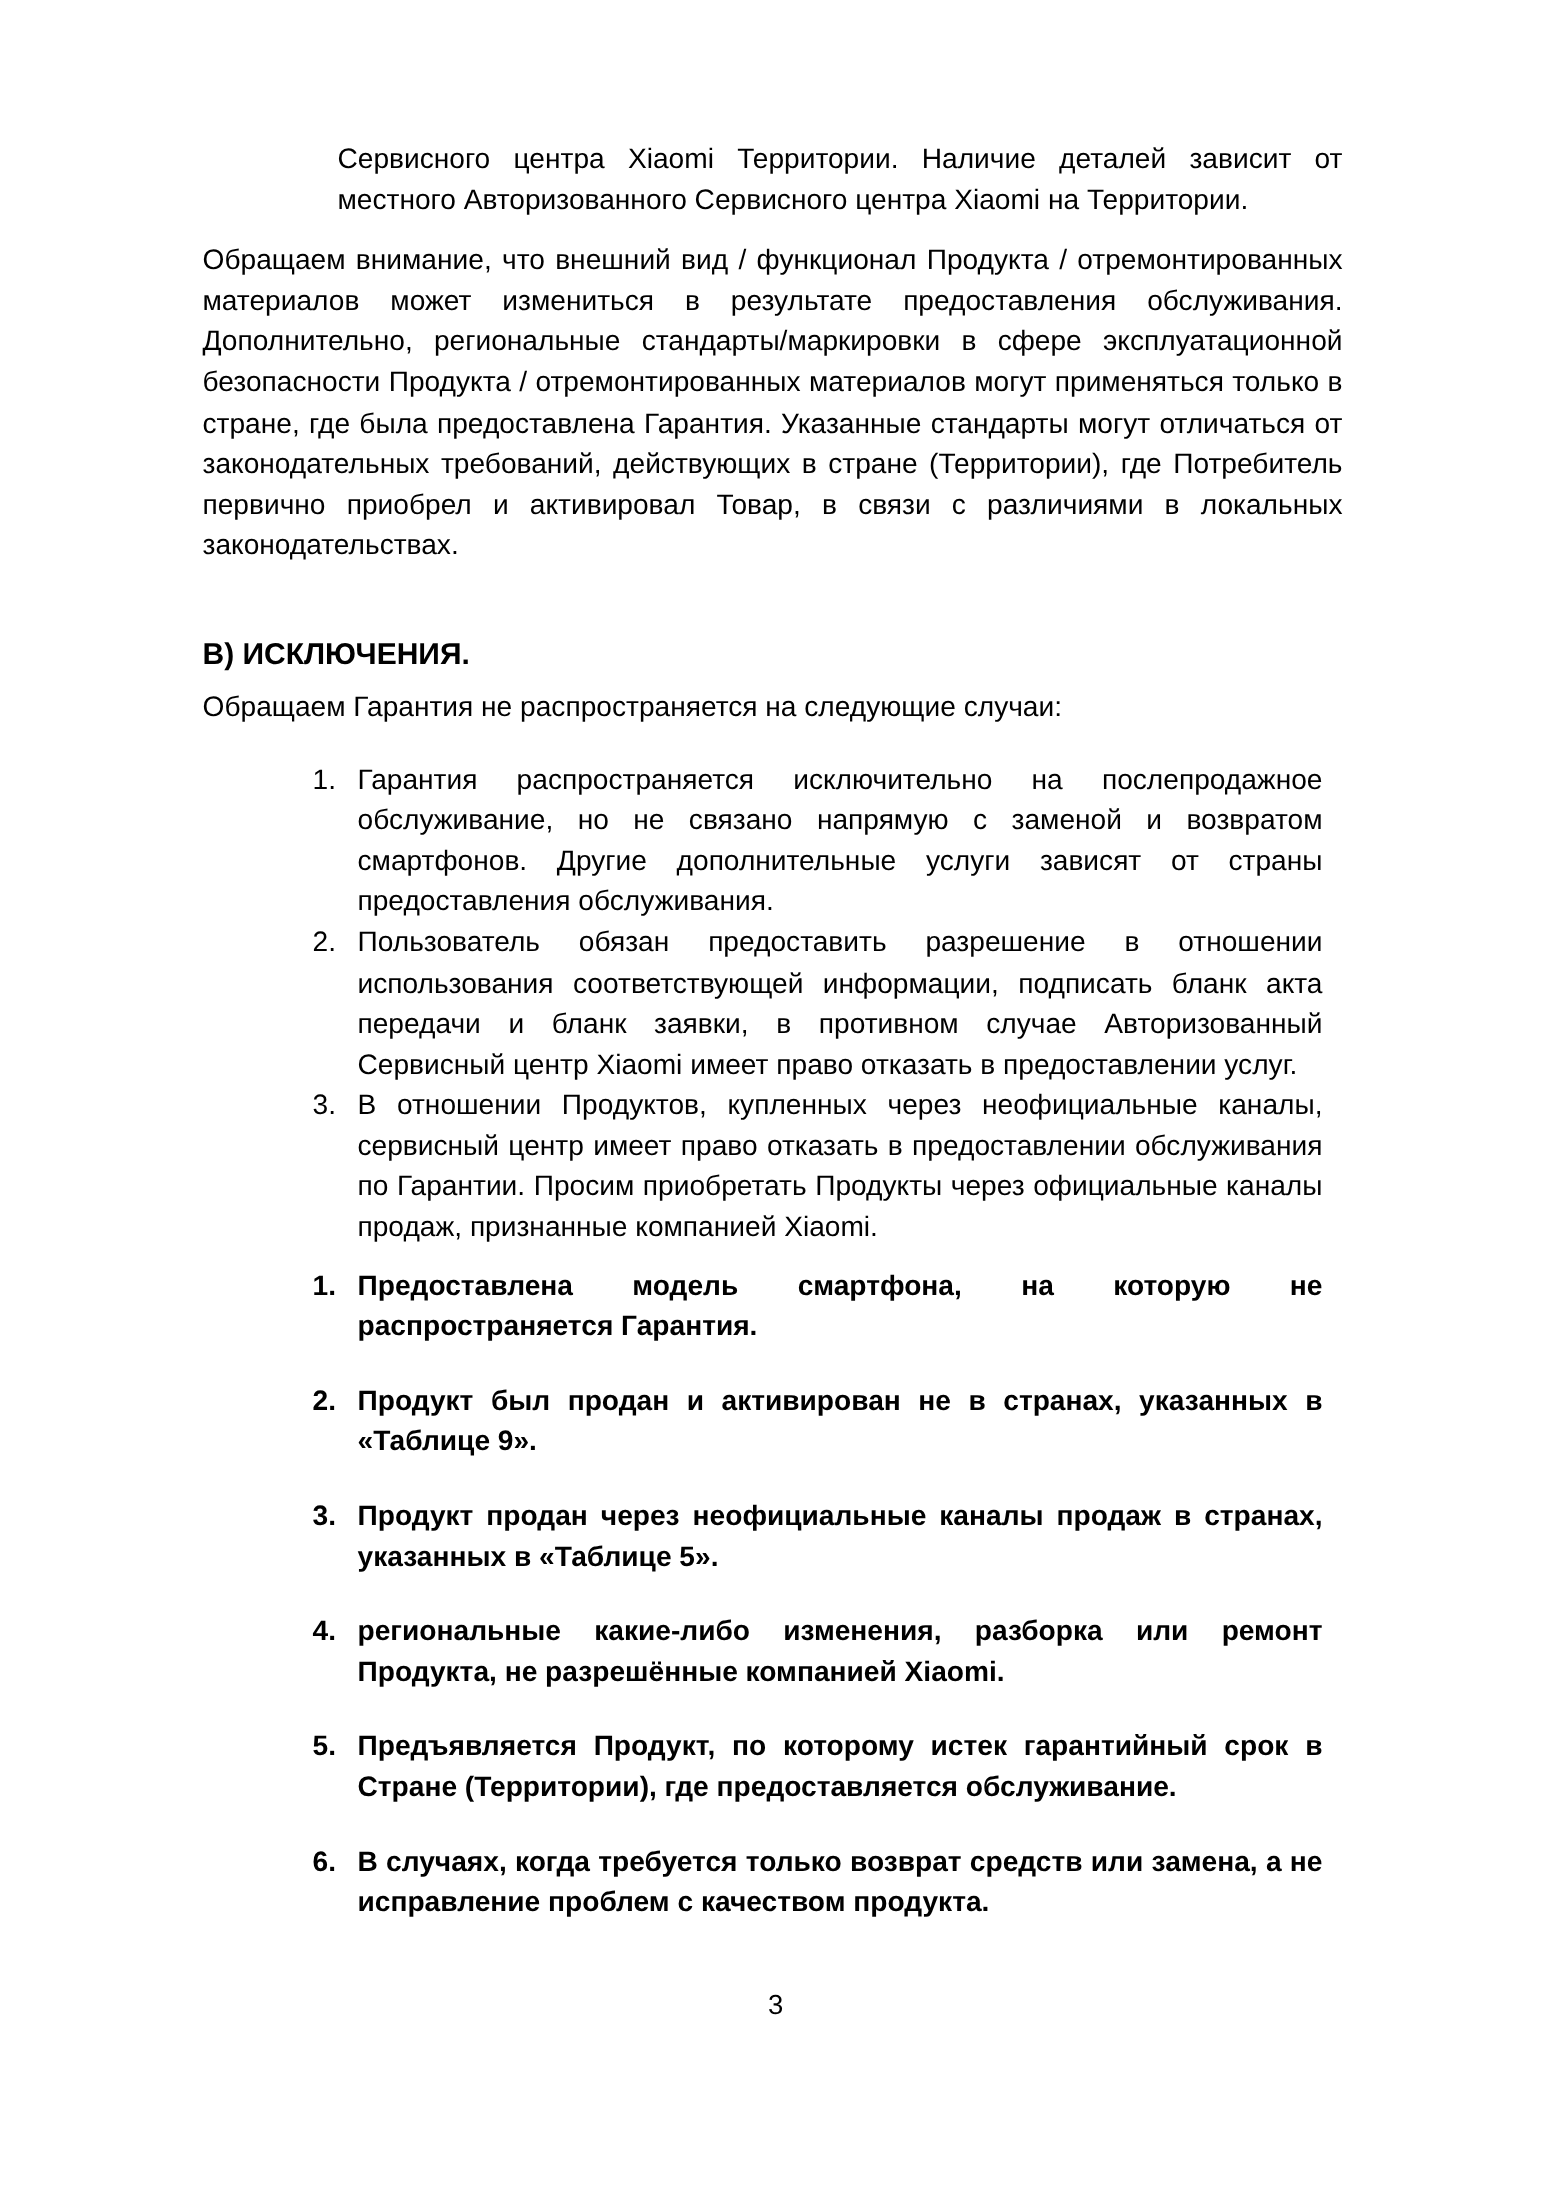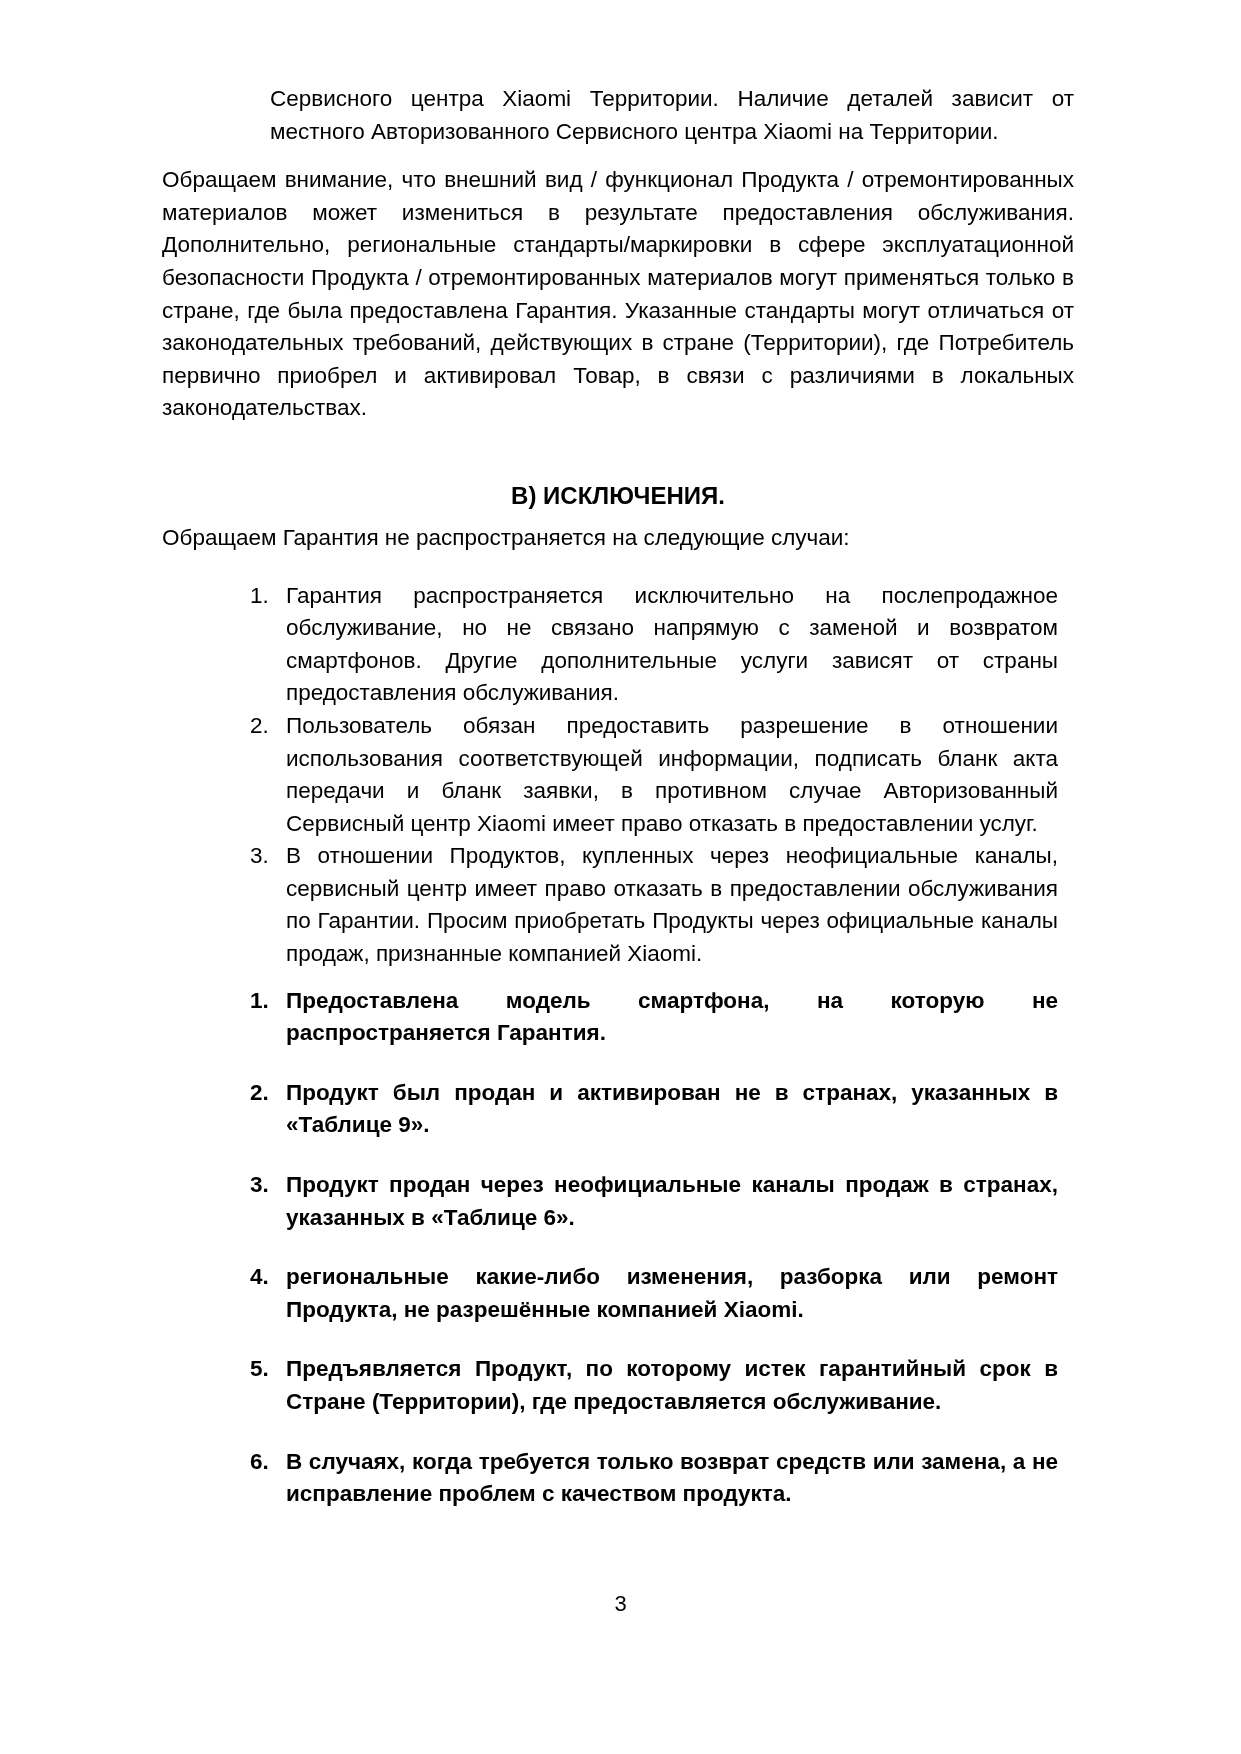--- a/index.html
+++ b/index.html
@@ -7,40 +7,40 @@
     padding: 0;
     background: #ffffff;
   }
   .page {
     position: relative;
     width: 1241px;
     height: 1683px;
     margin: 0 auto;
     background: #ffffff;
     box-sizing: border-box;
-    padding: 83px 167px 0 162px;
+    padding: 111px 167px 0 162px;
     font-family: "Liberation Sans", "DejaVu Sans", sans-serif;
     font-size: 22.5px;
     line-height: 32.6px;
     color: #000000;
     text-align: justify;
     overflow: hidden;
   }
   .para {
     margin: 0 0 16px 0;
   }
   .para.indented {
     margin-left: 108px;
   }
   .section-heading {
     font-size: 24px;
     font-weight: bold;
     line-height: 34px;
     margin: 54px 0 9px 0;
-    text-align: center;
+    text-align: left;
   }
   ol.doc-list {
     list-style: none;
     counter-reset: n;
     margin: 16px;
     padding: 0;
   }
   ol.doc-list > li {
     counter-increment: n;
     position: relative;
@@ -98,21 +98,21 @@
   <ol class="doc-list list-tight">
     <li>Гарантия распространяется исключительно на послепродажное обслуживание, но не связано напрямую с заменой и возвратом смартфонов. Другие дополнительные услуги зависят от страны предоставления обслуживания.</li>
     <li>Пользователь обязан предоставить разрешение в отношении использования соответствующей информации, подписать бланк акта передачи и бланк заявки, в противном случае Авторизованный Сервисный центр Xiaomi имеет право отказать в предоставлении услуг.</li>
     <li>В отношении Продуктов, купленных через неофициальные каналы, сервисный центр имеет право отказать в предоставлении обслуживания по Гарантии. Просим приобретать Продукты через официальные каналы продаж, признанные компанией Xiaomi.</li>
   </ol>
 
 
   <ol class="doc-list list-spaced">
     <li>Предоставлена модель смартфона, на которую не распространяется Гарантия.</li>
     <li>Продукт был продан и активирован не в странах, указанных в «Таблице 9».</li>
-    <li>Продукт продан через неофициальные каналы продаж в странах, указанных в «Таблице 6».</li>
+    <li>Продукт продан через неофициальные каналы продаж в странах, указанных в «Таблице 5».</li>
     <li>региональные какие-либо изменения, разборка или ремонт Продукта, не разрешённые компанией Xiaomi.</li>
     <li>Предъявляется Продукт, по которому истек гарантийный срок в Стране (Территории), где предоставляется обслуживание.</li>
     <li>В случаях, когда требуется только возврат средств или замена, а не исправление проблем с качеством продукта.</li>
   </ol>
 
   <div class="page-number">3</div>
 
 </div>
 
 </body></html>

